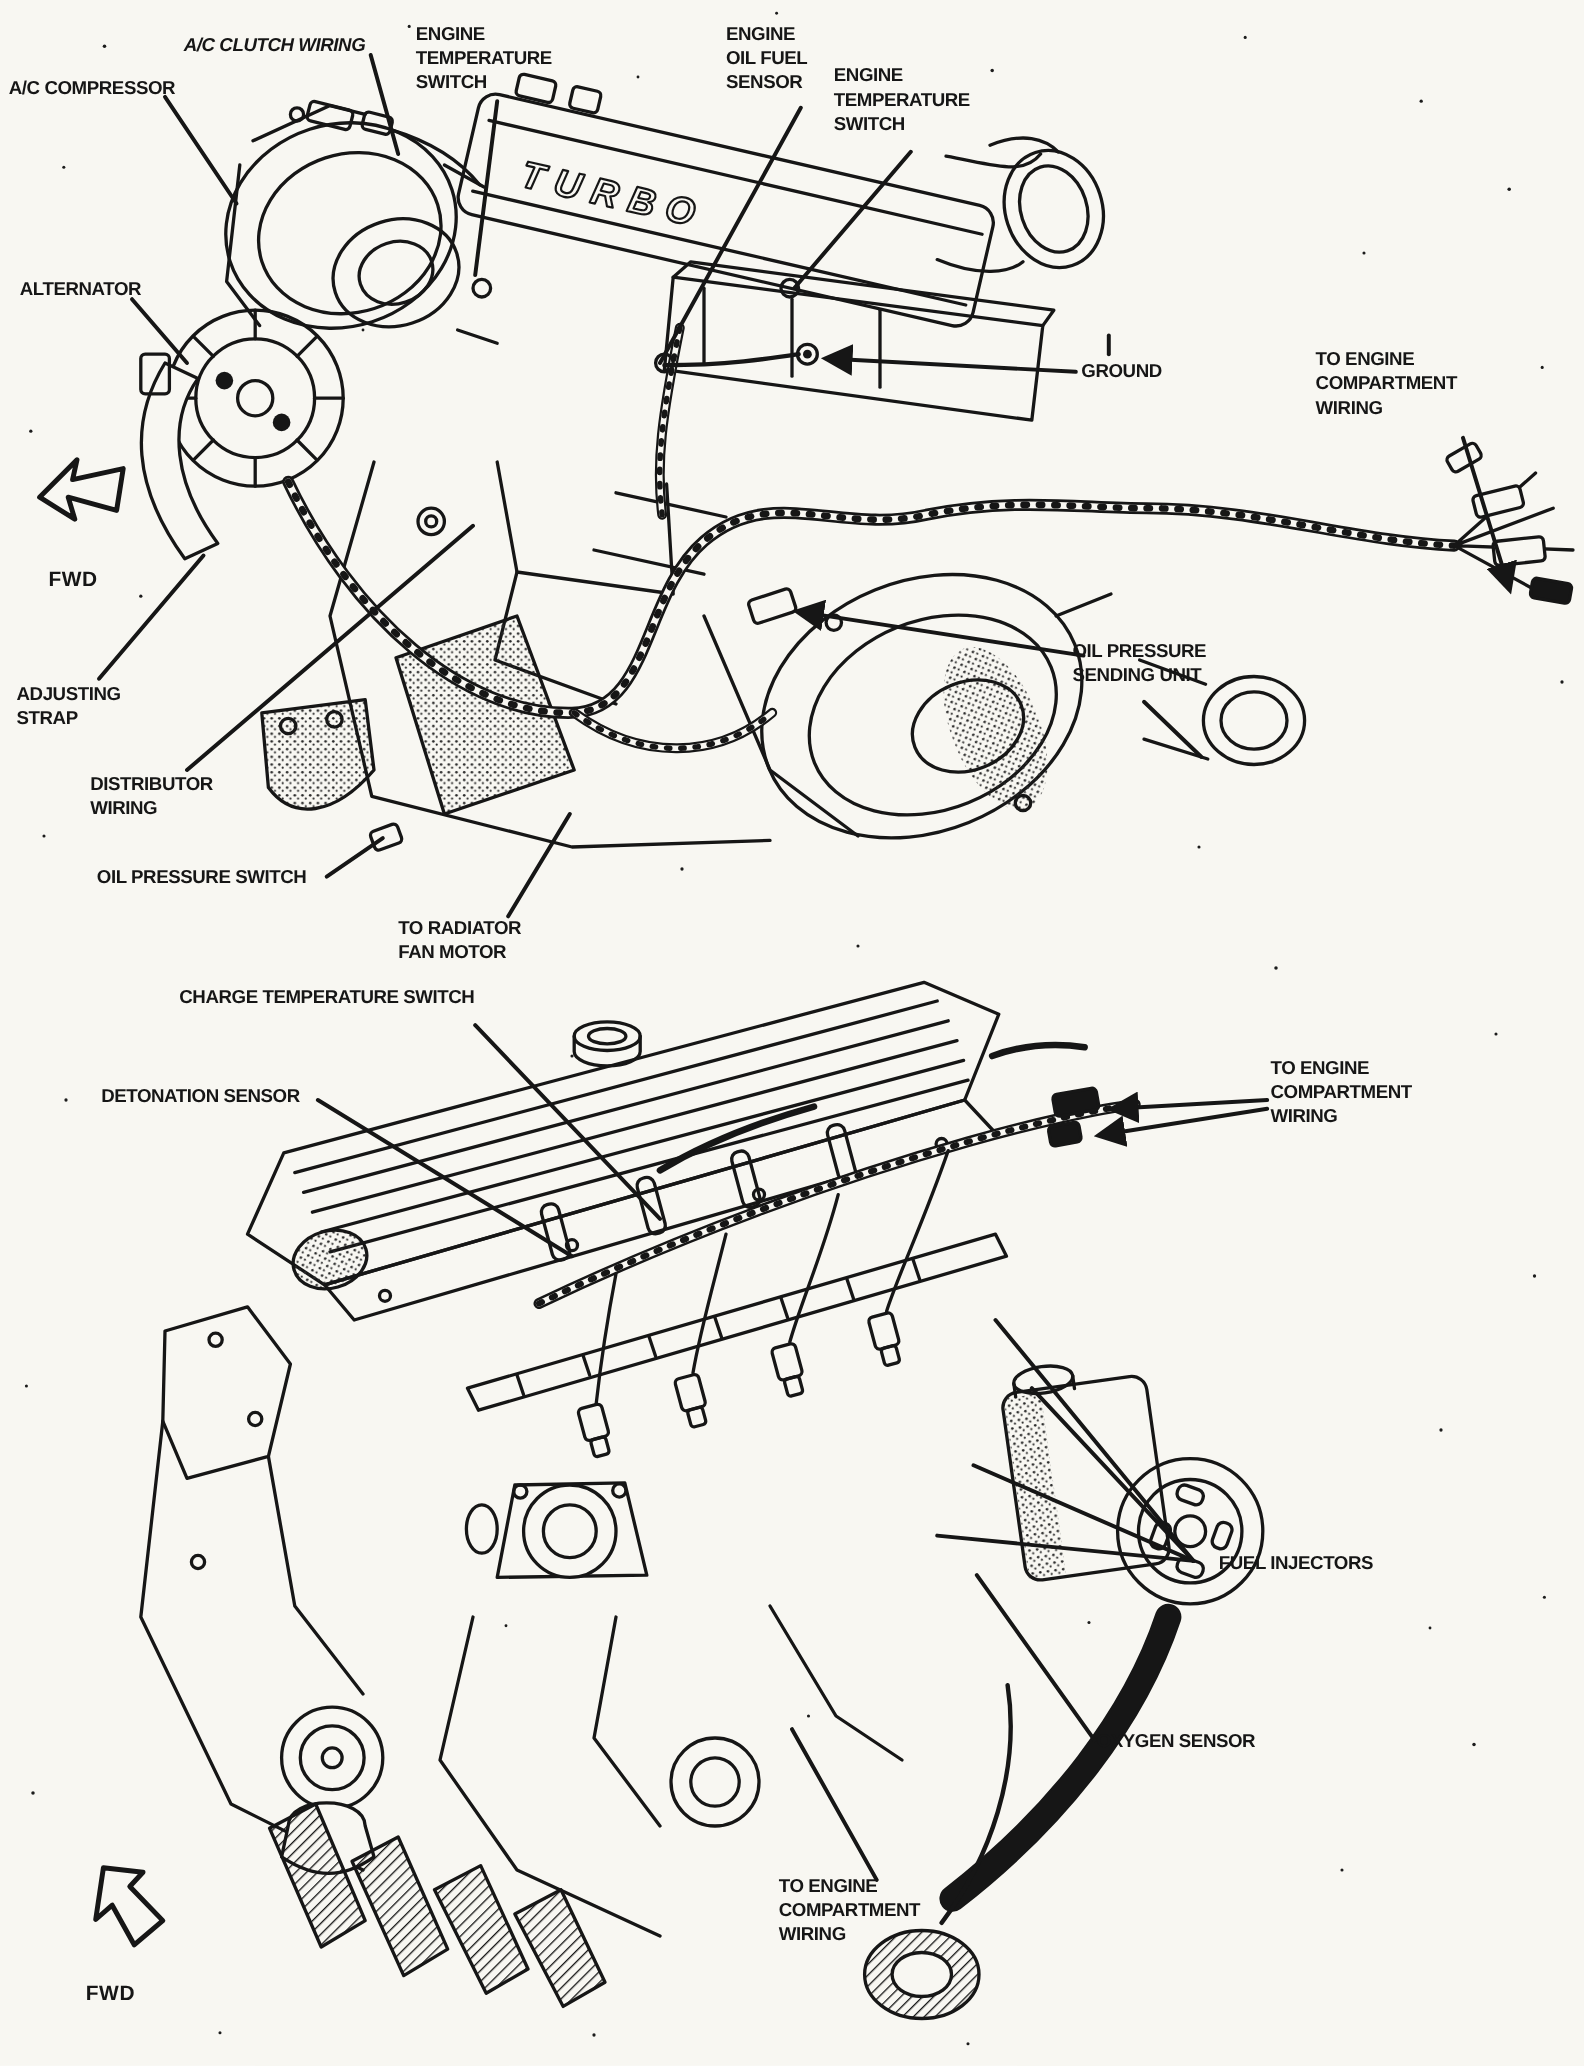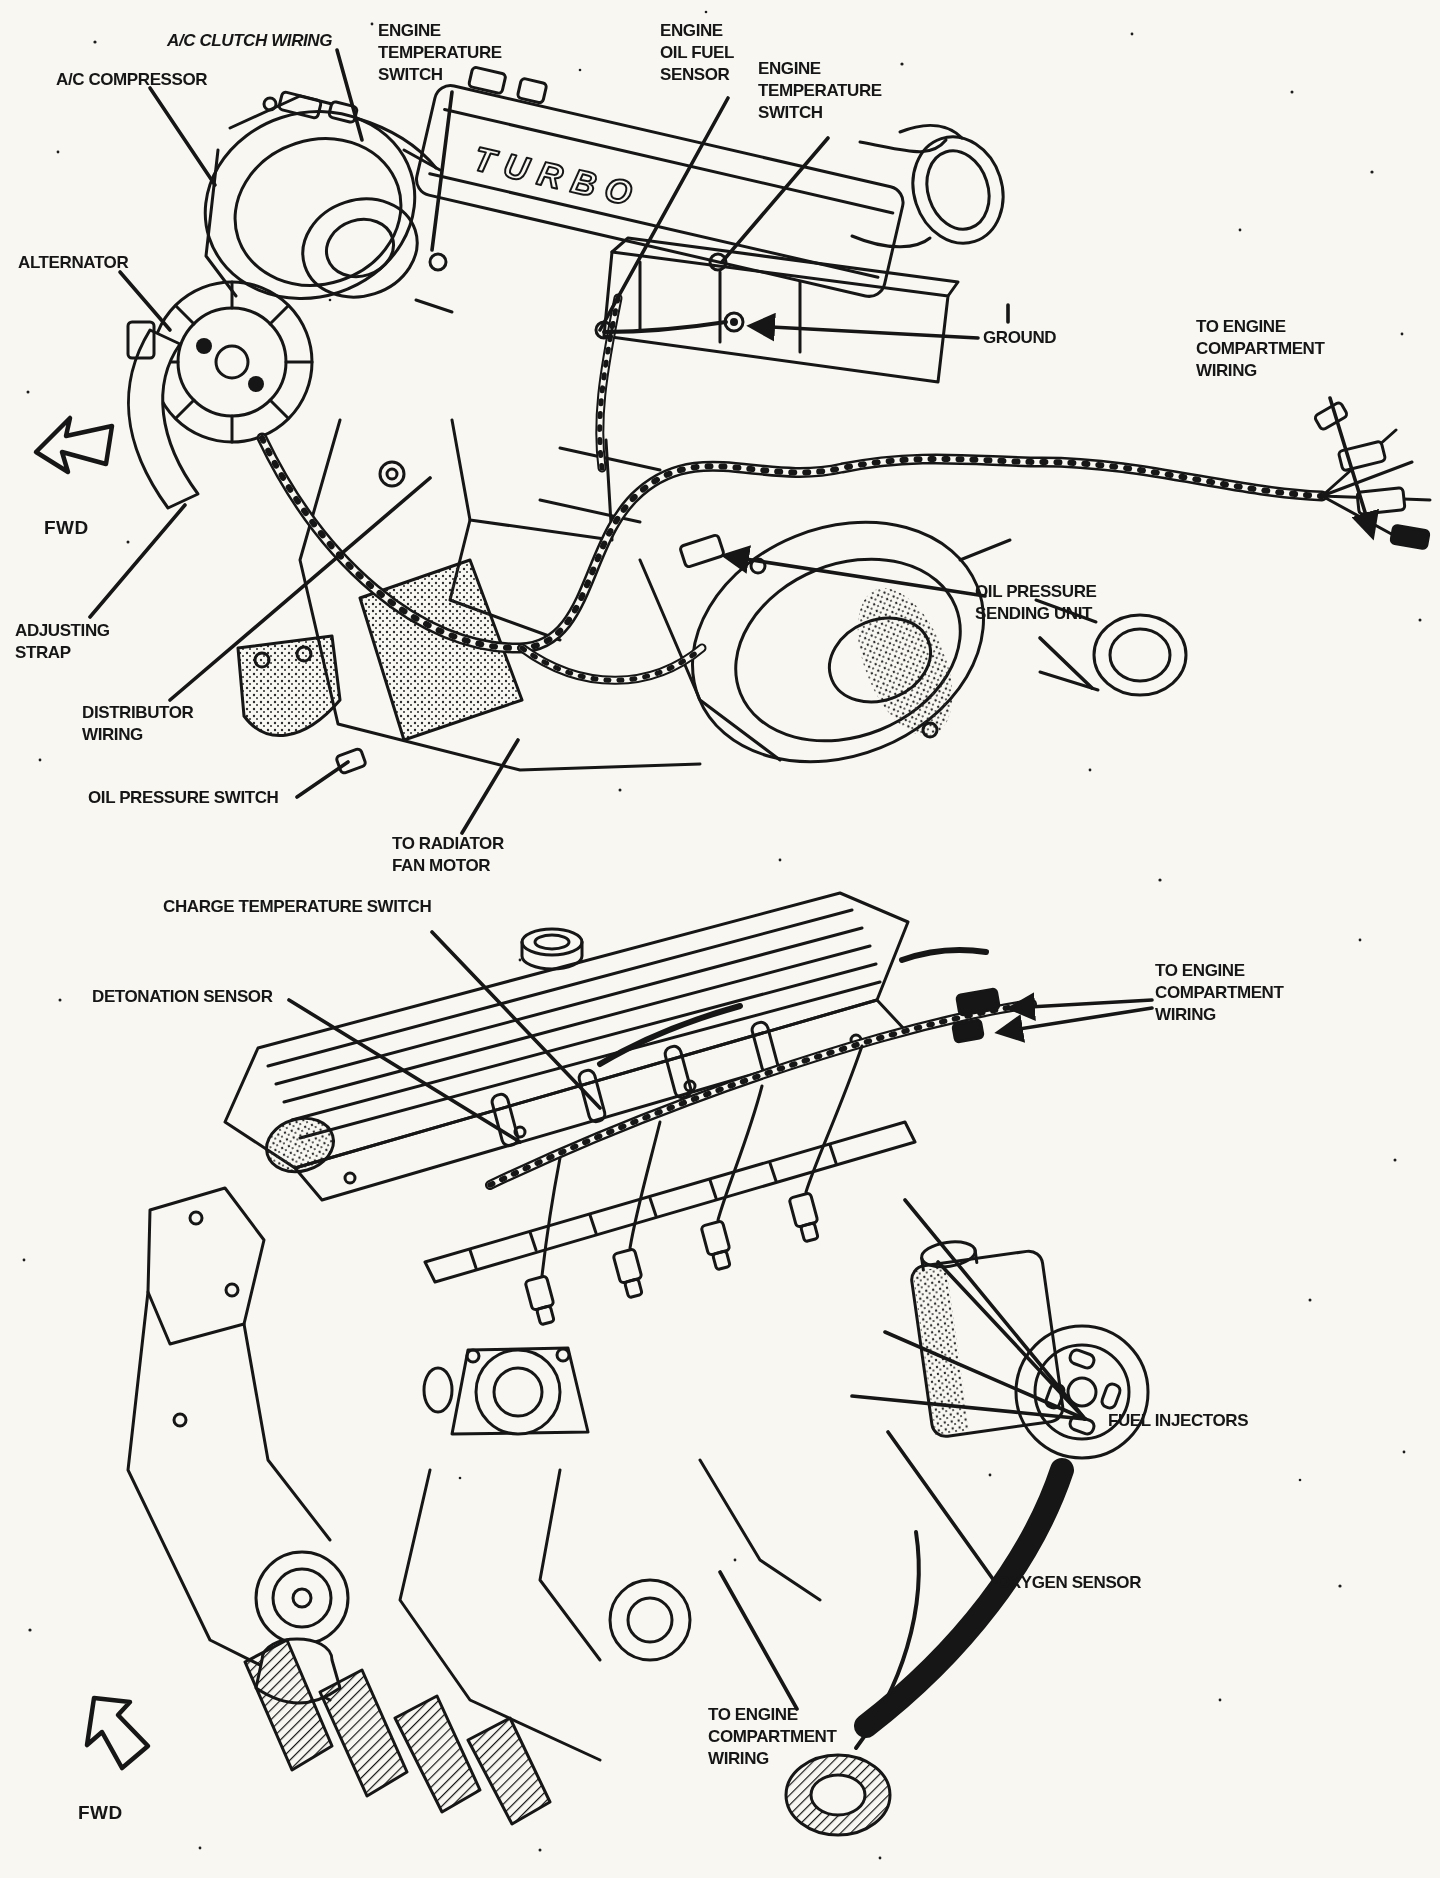--- a/index.html
+++ b/index.html
@@ -382,21 +382,21 @@
     <line x1="995" y1="1582" x2="888" y2="1432"></line>
     <line x1="797" y1="1709" x2="720" y2="1572"></line>
   </g>
 
   <g stroke-width="4.5" fill="#f8f7f2">
     <polygon points="36,452 70,418 66,436 112,426 106,464 62,452 68,472"></polygon>
     <polygon points="94,1698 130,1702 118,1715 148,1746 122,1768 102,1732 87,1745"></polygon>
   </g>
 </svg>
 
-<div class="lbl" style="left:8px;top:69px;margin-left:48px;">A/C COMPRESSOR</div>
+<div class="lbl" style="left:8px;top:69px;">A/C COMPRESSOR</div>
 <div class="lbl" style="left:167px;top:30px;font-style:italic;">A/C CLUTCH WIRING</div>
 
 <div class="lbl center" style="left:378px;top:20px;width:154px;">
   <div>ENGINE</div>
   <div>TEMPERATURE</div>
   <div>SWITCH</div>
 </div>
 
 <div class="lbl center" style="left:660px;top:20px;width:146px;">
   <div>ENGINE</div>
@@ -426,21 +426,21 @@
   <div>STRAP</div>
 </div>
 
 <div class="lbl center" style="left:82px;top:702px;width:140px;">
   <div>DISTRIBUTOR</div>
   <div>WIRING</div>
 </div>
 
 <div class="lbl" style="left:88px;top:787px;">OIL PRESSURE SWITCH</div>
 
-<div class="lbl center" style="left:392px;top:833px;width:164px;">
+<div class="lbl center" style="left:362px;top:833px;width:164px;">
   <div>TO RADIATOR</div>
   <div>FAN MOTOR</div>
 </div>
 
 <div class="lbl center" style="left:975px;top:581px;width:184px;">
   <div>OIL PRESSURE</div>
   <div>SENDING UNIT</div>
 </div>
 
 <div class="lbl" style="left:163px;top:896px;">CHARGE TEMPERATURE SWITCH</div>

